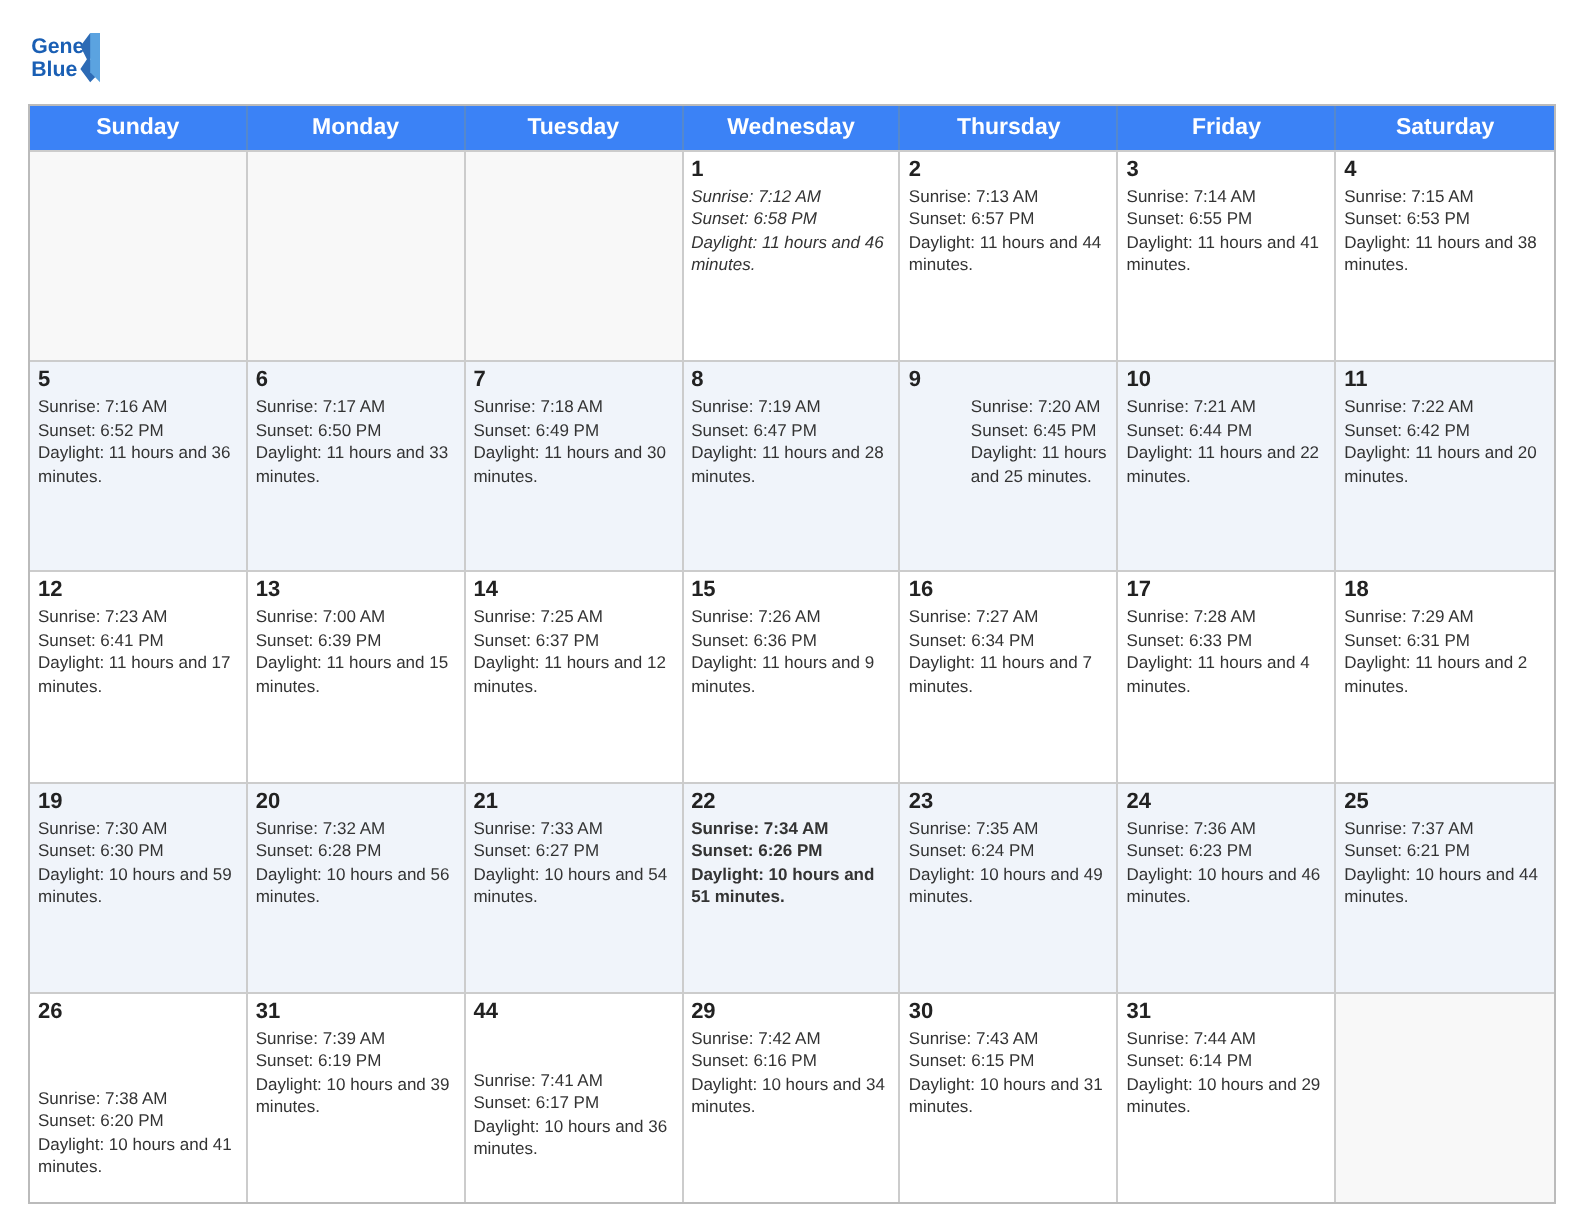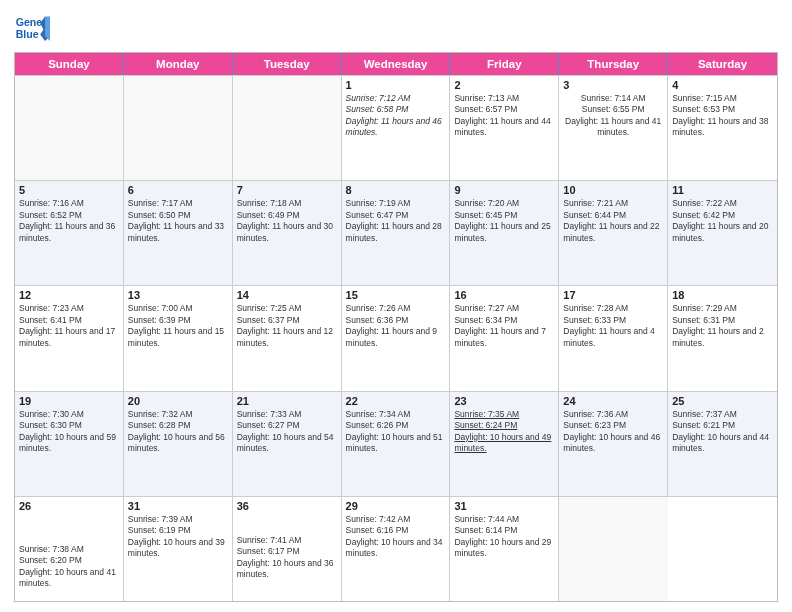--- a/index.html
+++ b/index.html
@@ -48,21 +48,21 @@
     }
     .calendar {
       flex: 1;
       display: flex;
       flex-direction: column;
       border: 1px solid #bbb;
     }
     .cal-header {
       display: grid;
       grid-template-columns: repeat(7, 1fr);
-      background: #ec4899;
+      background: #3b82f6;
     }
     .cal-header-cell {
       color: #fff;
       font-weight: bold;
       font-size: 11.5px;
       padding: 5px 4px;
       text-align: center;
       border-right: 1px solid #5588cc;
     }
     .cal-header-cell:last-child { border-right: none; }
@@ -122,22 +122,22 @@
       <div class="location"></div>
     </div>
   </div>
 
   <div class="calendar">
     <div class="cal-header" id="cal-header">
         <div class="cal-header-cell">Sunday</div>
         <div class="cal-header-cell">Monday</div>
         <div class="cal-header-cell">Tuesday</div>
         <div class="cal-header-cell">Wednesday</div>
+        <div class="cal-header-cell">Thursday</div>
         <div class="cal-header-cell">Friday</div>
-        <div class="cal-header-cell">Thursday</div>
         <div class="cal-header-cell">Saturday</div>
       </div>
     <div class="cal-body" id="cal-body">
         <div class="cal-row">
           <div class="cal-cell empty"></div>
           <div class="cal-cell empty"></div>
           <div class="cal-cell empty"></div>
           <div class="cal-cell">
             <div class="day-num">1</div>
             <div class="day-info" style="white-space: pre-line; font-style: italic;">Sunrise: 7:12 AM
@@ -145,21 +145,21 @@
 Daylight: 11 hours and 46 minutes.</div>
           </div>
           <div class="cal-cell">
             <div class="day-num">2</div>
             <div class="day-info" style="white-space: pre-line;">Sunrise: 7:13 AM
 Sunset: 6:57 PM
 Daylight: 11 hours and 44 minutes.</div>
           </div>
           <div class="cal-cell">
             <div class="day-num">3</div>
-            <div class="day-info" style="white-space: pre-line; text-align: center;">Sunrise: 7:14 AM
+            <div class="day-info" style="white-space: pre-line;">Sunrise: 7:14 AM
 Sunset: 6:55 PM
 Daylight: 11 hours and 41 minutes.</div>
           </div>
           <div class="cal-cell">
             <div class="day-num">4</div>
             <div class="day-info" style="white-space: pre-line;">Sunrise: 7:15 AM
 Sunset: 6:53 PM
 Daylight: 11 hours and 38 minutes.</div>
           </div>
         </div>
@@ -183,21 +183,21 @@
 Daylight: 11 hours and 30 minutes.</div>
           </div>
           <div class="cal-cell alt-row">
             <div class="day-num">8</div>
             <div class="day-info" style="white-space: pre-line;">Sunrise: 7:19 AM
 Sunset: 6:47 PM
 Daylight: 11 hours and 28 minutes.</div>
           </div>
           <div class="cal-cell alt-row">
             <div class="day-num">9</div>
-            <div class="day-info" style="white-space: pre-line;">Sunrise: 7:20 AM
+            <div class="day-info" style="white-space: pre-line; margin-left: 31px;">Sunrise: 7:20 AM
 Sunset: 6:45 PM
 Daylight: 11 hours and 25 minutes.</div>
           </div>
           <div class="cal-cell alt-row">
             <div class="day-num">10</div>
             <div class="day-info" style="white-space: pre-line;">Sunrise: 7:21 AM
 Sunset: 6:44 PM
 Daylight: 11 hours and 22 minutes.</div>
           </div>
           <div class="cal-cell alt-row">
@@ -265,27 +265,27 @@
 Daylight: 10 hours and 56 minutes.</div>
           </div>
           <div class="cal-cell alt-row">
             <div class="day-num">21</div>
             <div class="day-info" style="white-space: pre-line;">Sunrise: 7:33 AM
 Sunset: 6:27 PM
 Daylight: 10 hours and 54 minutes.</div>
           </div>
           <div class="cal-cell alt-row">
             <div class="day-num">22</div>
-            <div class="day-info" style="white-space: pre-line;">Sunrise: 7:34 AM
+            <div class="day-info" style="white-space: pre-line; font-weight: bold;">Sunrise: 7:34 AM
 Sunset: 6:26 PM
 Daylight: 10 hours and 51 minutes.</div>
           </div>
           <div class="cal-cell alt-row">
             <div class="day-num">23</div>
-            <div class="day-info" style="white-space: pre-line; text-decoration: underline;">Sunrise: 7:35 AM
+            <div class="day-info" style="white-space: pre-line;">Sunrise: 7:35 AM
 Sunset: 6:24 PM
 Daylight: 10 hours and 49 minutes.</div>
           </div>
           <div class="cal-cell alt-row">
             <div class="day-num">24</div>
             <div class="day-info" style="white-space: pre-line;">Sunrise: 7:36 AM
 Sunset: 6:23 PM
 Daylight: 10 hours and 46 minutes.</div>
           </div>
           <div class="cal-cell alt-row">
@@ -302,30 +302,36 @@
 Sunset: 6:20 PM
 Daylight: 10 hours and 41 minutes.</div>
           </div>
           <div class="cal-cell">
             <div class="day-num">31</div>
             <div class="day-info" style="white-space: pre-line;">Sunrise: 7:39 AM
 Sunset: 6:19 PM
 Daylight: 10 hours and 39 minutes.</div>
           </div>
           <div class="cal-cell">
-            <div class="day-num">36</div>
+            <div class="day-num">44</div>
             <div class="day-info" style="white-space: pre-line; margin-top: 23px;">Sunrise: 7:41 AM
 Sunset: 6:17 PM
 Daylight: 10 hours and 36 minutes.</div>
           </div>
           <div class="cal-cell">
             <div class="day-num">29</div>
             <div class="day-info" style="white-space: pre-line;">Sunrise: 7:42 AM
 Sunset: 6:16 PM
 Daylight: 10 hours and 34 minutes.</div>
+          </div>
+          <div class="cal-cell">
+            <div class="day-num">30</div>
+            <div class="day-info" style="white-space: pre-line;">Sunrise: 7:43 AM
+Sunset: 6:15 PM
+Daylight: 10 hours and 31 minutes.</div>
           </div>
           <div class="cal-cell">
             <div class="day-num">31</div>
             <div class="day-info" style="white-space: pre-line;">Sunrise: 7:44 AM
 Sunset: 6:14 PM
 Daylight: 10 hours and 29 minutes.</div>
           </div>
           <div class="cal-cell empty"></div>
         </div>
       </div>

